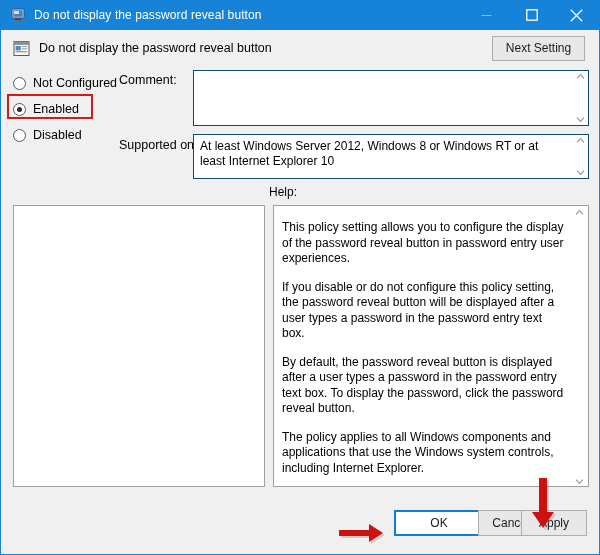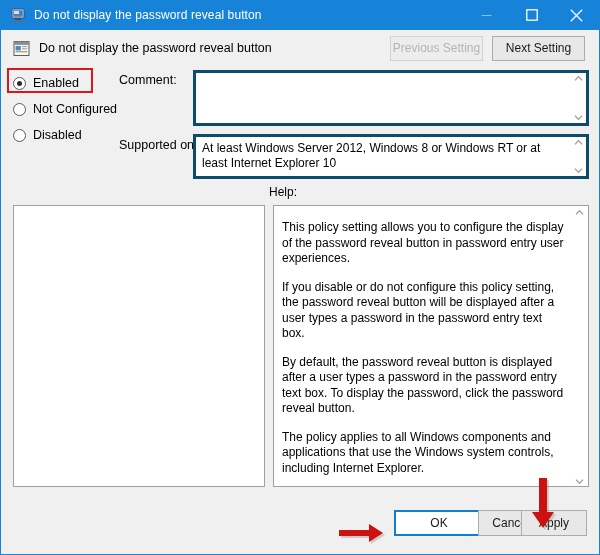--- a/index.html
+++ b/index.html
@@ -145,21 +145,21 @@
     font-size: 12.5px;
     color: #000;
     white-space: nowrap;
   }
   #comment-label { left: 118px; top: 7px; text-align: center; }
   #supported-label { left: 118px; top: 72px; }
 
   .textbox {
     position: absolute;
     background: #ffffff;
-    border: 3px solid #0c4a6e;
+    border: 1px solid #0c4a6e;
     overflow: hidden;
   }
   #comment-box {
     left: 192px; top: 4px;
     width: 396px; height: 56px;
   }
   #supported-box {
     left: 192px; top: 68px;
     width: 396px; height: 45px;
   }
@@ -303,36 +303,35 @@
         <rect x="1" y="1.5" width="15" height="14" fill="#f7f7f7" stroke="#5c5c5c" stroke-width="1"></rect>
         <rect x="1" y="1.5" width="15" height="3.4" fill="#8d8d8d"></rect>
         <rect x="2.6" y="6" width="5.2" height="4.4" fill="#4f86c6"></rect>
         <rect x="2.6" y="11.2" width="11.6" height="1.1" fill="#b08b3e"></rect>
         <rect x="9" y="6" width="5.2" height="1.1" fill="#9aa4ad"></rect>
         <rect x="9" y="8.2" width="5.2" height="1.1" fill="#9aa4ad"></rect>
       </svg>
     </div>
     <div id="header-title">Do not display the password reveal button</div>
     <div id="header-buttons">
-      <div class="navbtn disabled">Previous Setting</div>
       <div class="navbtn">Next Setting</div>
     </div>
   </div>
 
   <div id="upper">
 
     <div id="radio-col">
+      <div class="radio-row">
+        <span class="radio-mark"></span>
+        <span class="radio-label">Not Configured</span>
+      </div>
       <div class="radio-row">
         <span class="radio-mark on"></span>
         <span class="radio-label">Enabled</span>
         <span id="enabled-highlight"></span>
-      </div>
-      <div class="radio-row">
-        <span class="radio-mark"></span>
-        <span class="radio-label">Not Configured</span>
       </div>
       <div class="radio-row">
         <span class="radio-mark"></span>
         <span class="radio-label">Disabled</span>
       </div>
     </div>
 
     <div class="field-label" id="comment-label">Comment:</div>
     <div class="textbox" id="comment-box">
       <div class="box-text"></div>

